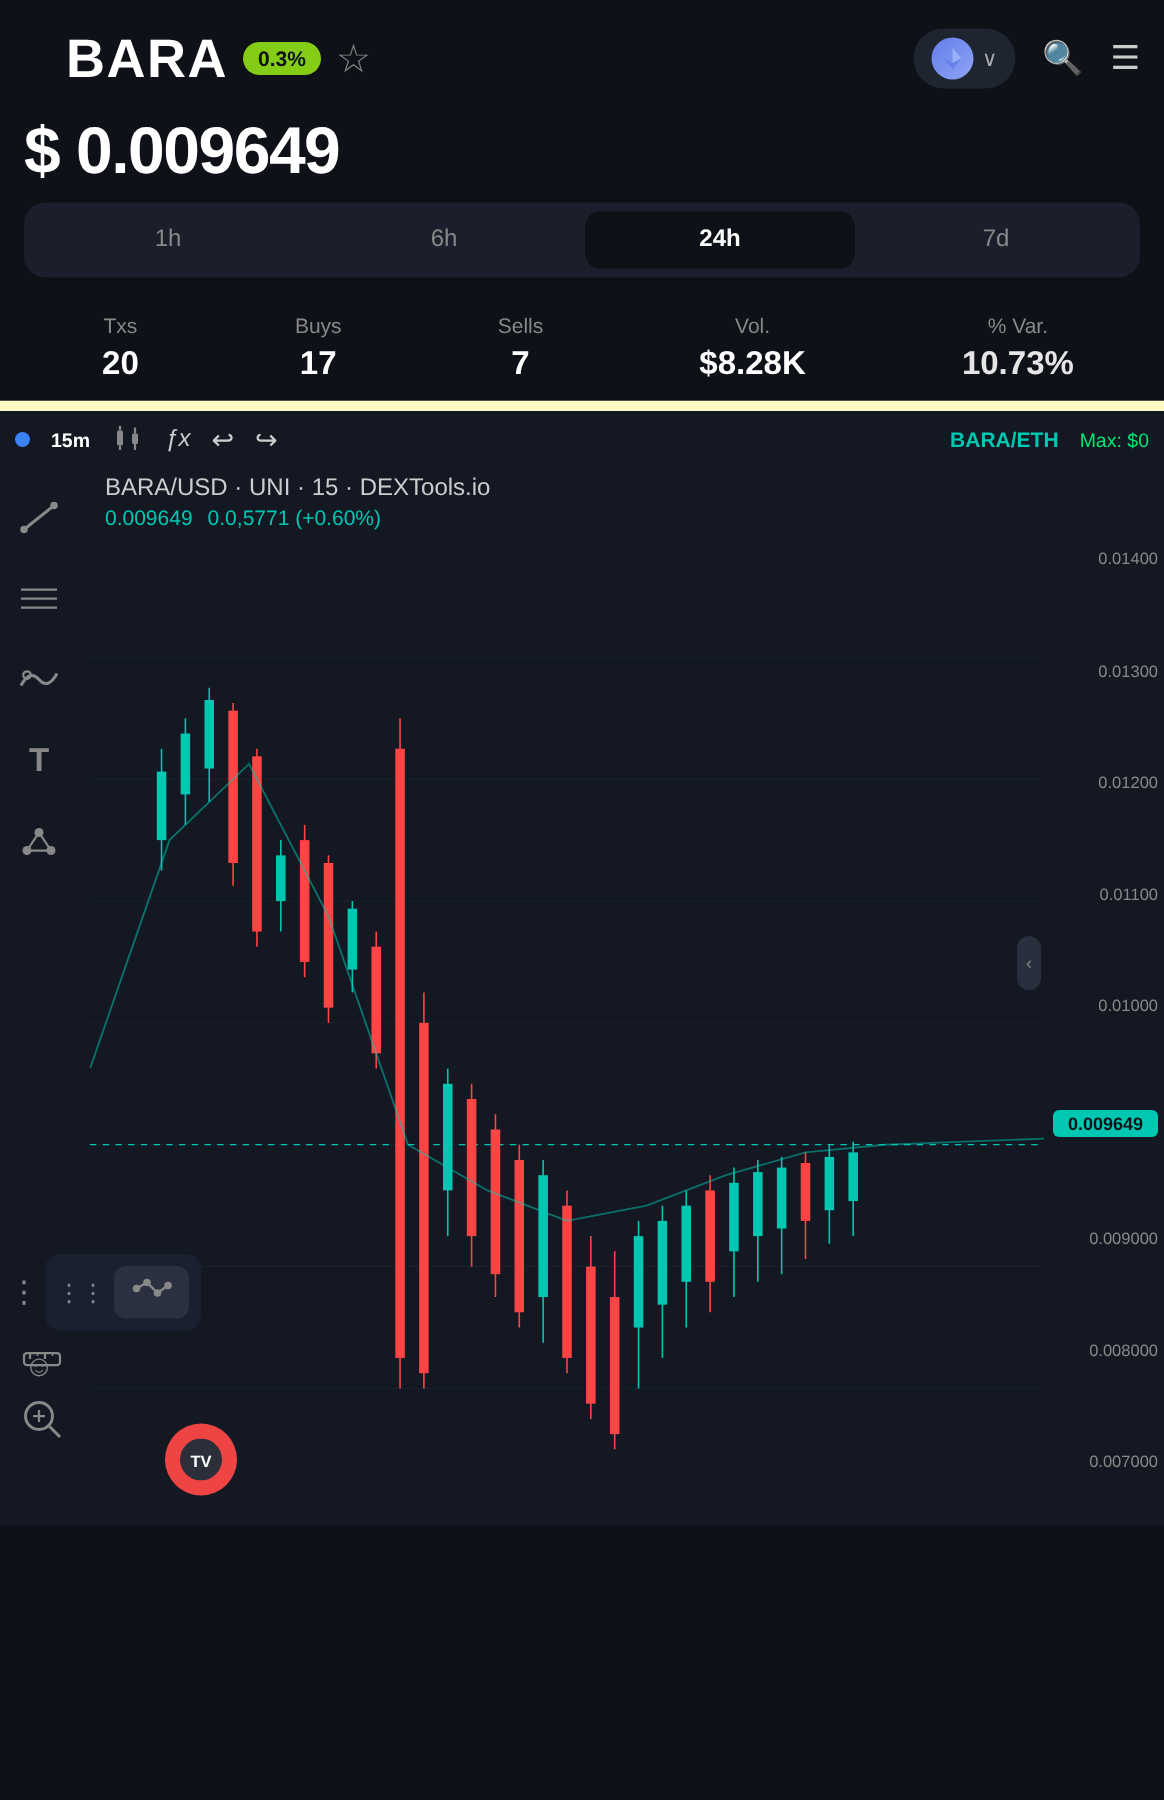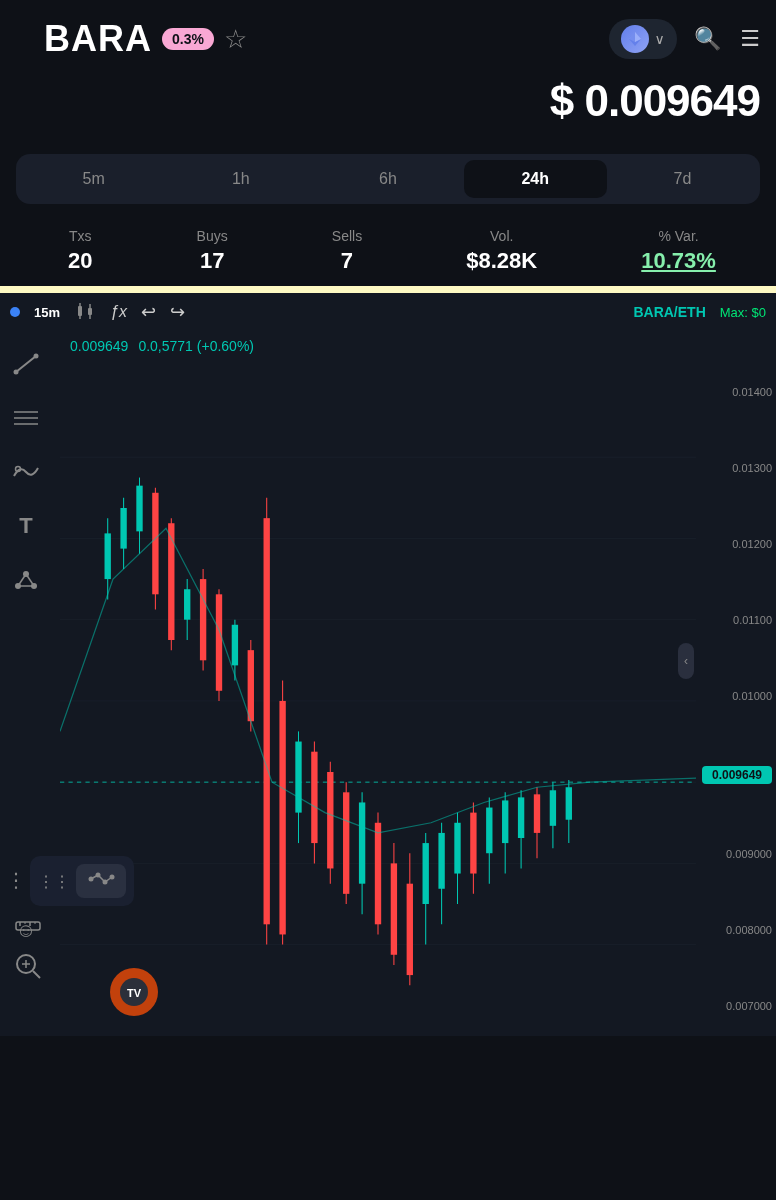--- a/index.html
+++ b/index.html
@@ -26,21 +26,21 @@
       align-items: center;
       gap: 10px;
     }
     .token-name {
       font-size: 36px;
       font-weight: 700;
       color: #fff;
       letter-spacing: 1px;
     }
     .badge-pct {
-      background: #f9a8d4;
+      background: #84cc16;
       color: #0e1117;
       font-size: 14px;
       font-weight: 700;
       padding: 3px 10px;
       border-radius: 20px;
     }
     .star-icon {
       font-size: 26px;
       color: #888;
     }
@@ -65,22 +65,21 @@
       display: flex;
       align-items: center;
       justify-content: center;
       font-size: 14px;
     }
     .chevron-icon { color: #aaa; font-size: 14px; }
     .search-icon, .menu-icon { color: #ccc; font-size: 22px; cursor: pointer; }
 
     
     .price-section {
-      padding: 4px 16px 28px 16px;
-      text-align: right;
+      padding: 4px 16px 9px 16px;
     }
     .price-value {
       font-size: 44px;
       font-weight: 700;
       color: #fff;
       letter-spacing: -1px;
     }
 
     
     .time-tabs {
@@ -123,21 +122,21 @@
     .stat-label {
       font-size: 14px;
       color: #888;
       font-weight: 500;
     }
     .stat-value {
       font-size: 22px;
       font-weight: 700;
       color: #fff;
     }
-    .stat-value.green { color: #86efac; text-decoration: underline; }
+    .stat-value.green { color: #e5e5e5; }
 
     
     .chart-container {
       position: relative;
       background: #131822;
       margin: 0;
       flex: 1;
       height: 750px;
       overflow: hidden;
     }
@@ -237,21 +236,21 @@
       text-align: center;
     }
 
     
     .tv-logo {
       position: absolute;
       bottom: 20px;
       left: 110px;
       width: 48px;
       height: 48px;
-      background: #c2410c;
+      background: #ef4444;
       border-radius: 50%;
       display: flex;
       align-items: center;
       justify-content: center;
       font-size: 11px;
       font-weight: 700;
       color: #fff;
     }
   </style>
 </head>
@@ -278,21 +277,20 @@
     <span class="search-icon">🔍</span>
     <span class="menu-icon">☰</span>
   </div>
 </div>
 
 <div class="price-section">
   <div class="price-value">$ 0.009649</div>
 </div>
 
 <div class="time-tabs">
-  <div class="time-tab">5m</div>
   <div class="time-tab">1h</div>
   <div class="time-tab">6h</div>
   <div class="time-tab active">24h</div>
   <div class="time-tab">7d</div>
 </div>
 
 <div class="stats-row">
   <div class="stat-item">
     <span class="stat-label">Txs</span>
     <span class="stat-value">20</span>
@@ -410,20 +408,21 @@
   <div style="position:absolute; left:12px; bottom:50px; cursor:pointer;">
     <svg width="32" height="32" viewBox="0 0 32 32">
       <circle cx="14" cy="14" r="9" fill="none" stroke="#888" stroke-width="2"></circle>
       <line x1="21" y1="21" x2="28" y2="28" stroke="#888" stroke-width="2"></line>
       <line x1="10" y1="14" x2="18" y2="14" stroke="#888" stroke-width="1.5"></line>
       <line x1="14" y1="10" x2="14" y2="18" stroke="#888" stroke-width="1.5"></line>
     </svg>
   </div>
 
   <div class="chart-overlay">
+    <div class="chart-title">BARA/USD · UNI · 15 · DEXTools.io</div>
     <div style="display:flex; gap:10px; margin-top:2px;">
       <span style="color:#00c7b2; font-size:14px;">0.009649</span>
       <span style="color:#00c7b2; font-size:14px;">0.0,5771 (+0.60%)</span>
     </div>
   </div>
 
   <div style="position:absolute; left:60px; top:90px; right:80px; bottom:0;">
     <svg width="100%" height="100%" viewBox="0 0 600 650" preserveAspectRatio="none">
 
       <line x1="0" y1="80" x2="600" y2="80" stroke="#1e2530" stroke-width="0.5"></line>
@@ -523,21 +522,21 @@
       <line x1="465" y1="400" x2="465" y2="465" stroke="#00c7b2" stroke-width="1"></line>
       <rect x="462" y="408" width="6" height="35" fill="#00c7b2"></rect>
 
       <line x1="480" y1="398" x2="480" y2="460" stroke="#00c7b2" stroke-width="1"></line>
       <rect x="477" y="405" width="6" height="32" fill="#00c7b2"></rect>
 
       <polyline points="0,350 50,200 100,150 150,250 200,400 250,430 300,450 350,440 400,420 450,405 500,400 550,398 600,396" fill="none" stroke="#00c7b2" stroke-width="1.2" opacity="0.5"></polyline>
     </svg>
   </div>
 
-  <div style="position:absolute; right:0; top:90px; width:78px; bottom:4px; display:flex; flex-direction:column; justify-content:space-between; padding:10px 4px 20px 4px;">
+  <div style="position:absolute; right:0; top:90px; width:78px; bottom:16px; display:flex; flex-direction:column; justify-content:space-between; padding:10px 4px 20px 4px;">
     <span class="price-label">0.01400</span>
     <span class="price-label">0.01300</span>
     <span class="price-label">0.01200</span>
     <span class="price-label">0.01100</span>
     <span class="price-label">0.01000</span>
     <span class="price-label-current">0.009649</span>
     <span class="price-label">0.009000</span>
     <span class="price-label">0.008000</span>
     <span class="price-label">0.007000</span>
   </div>

